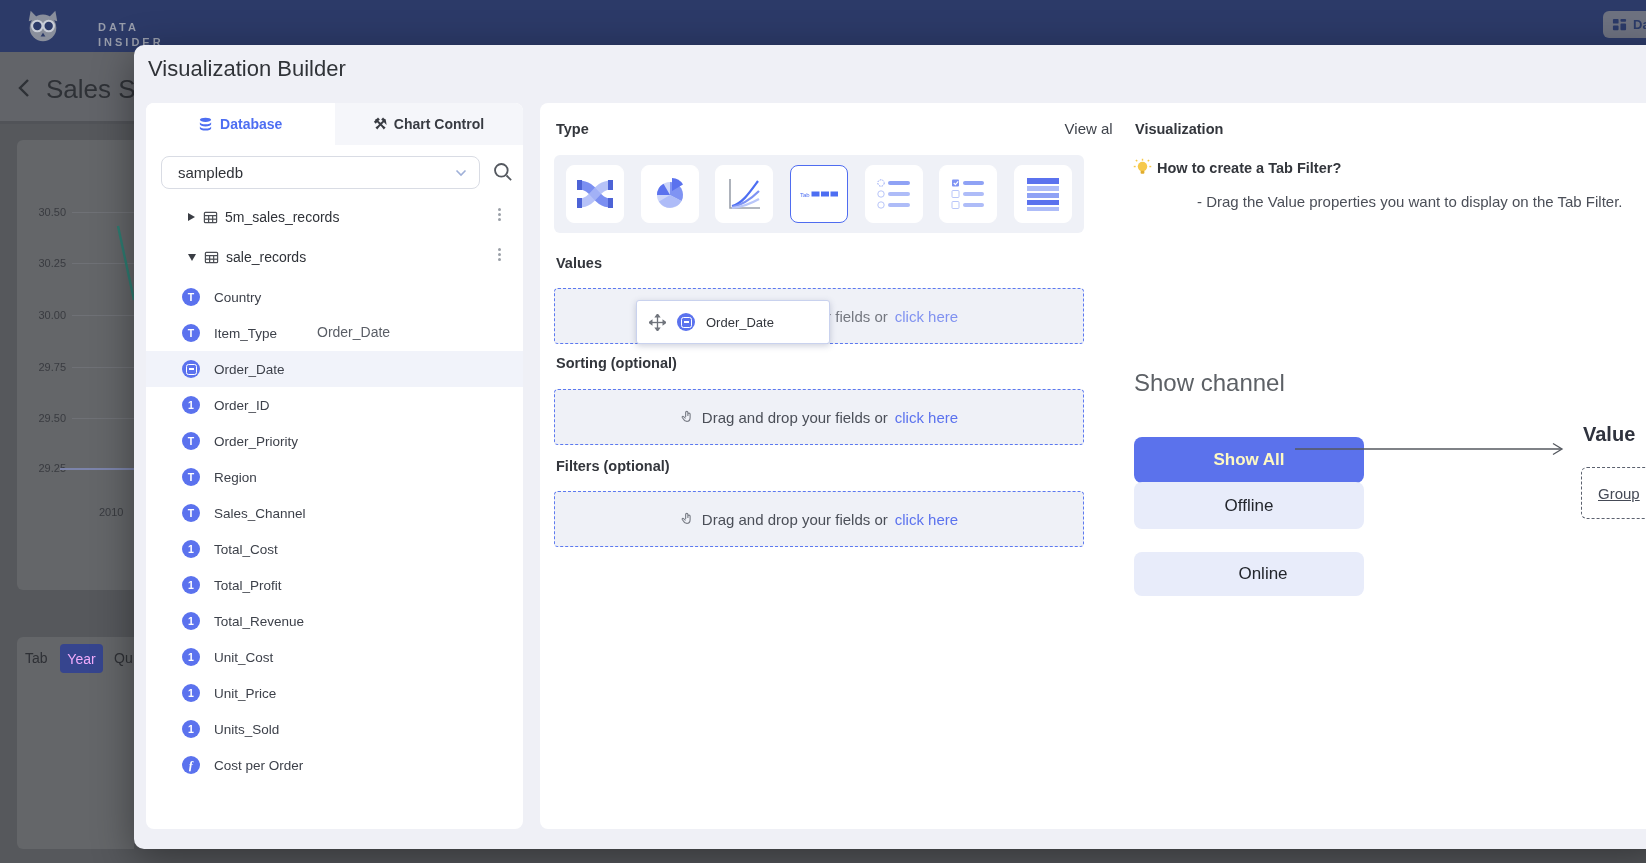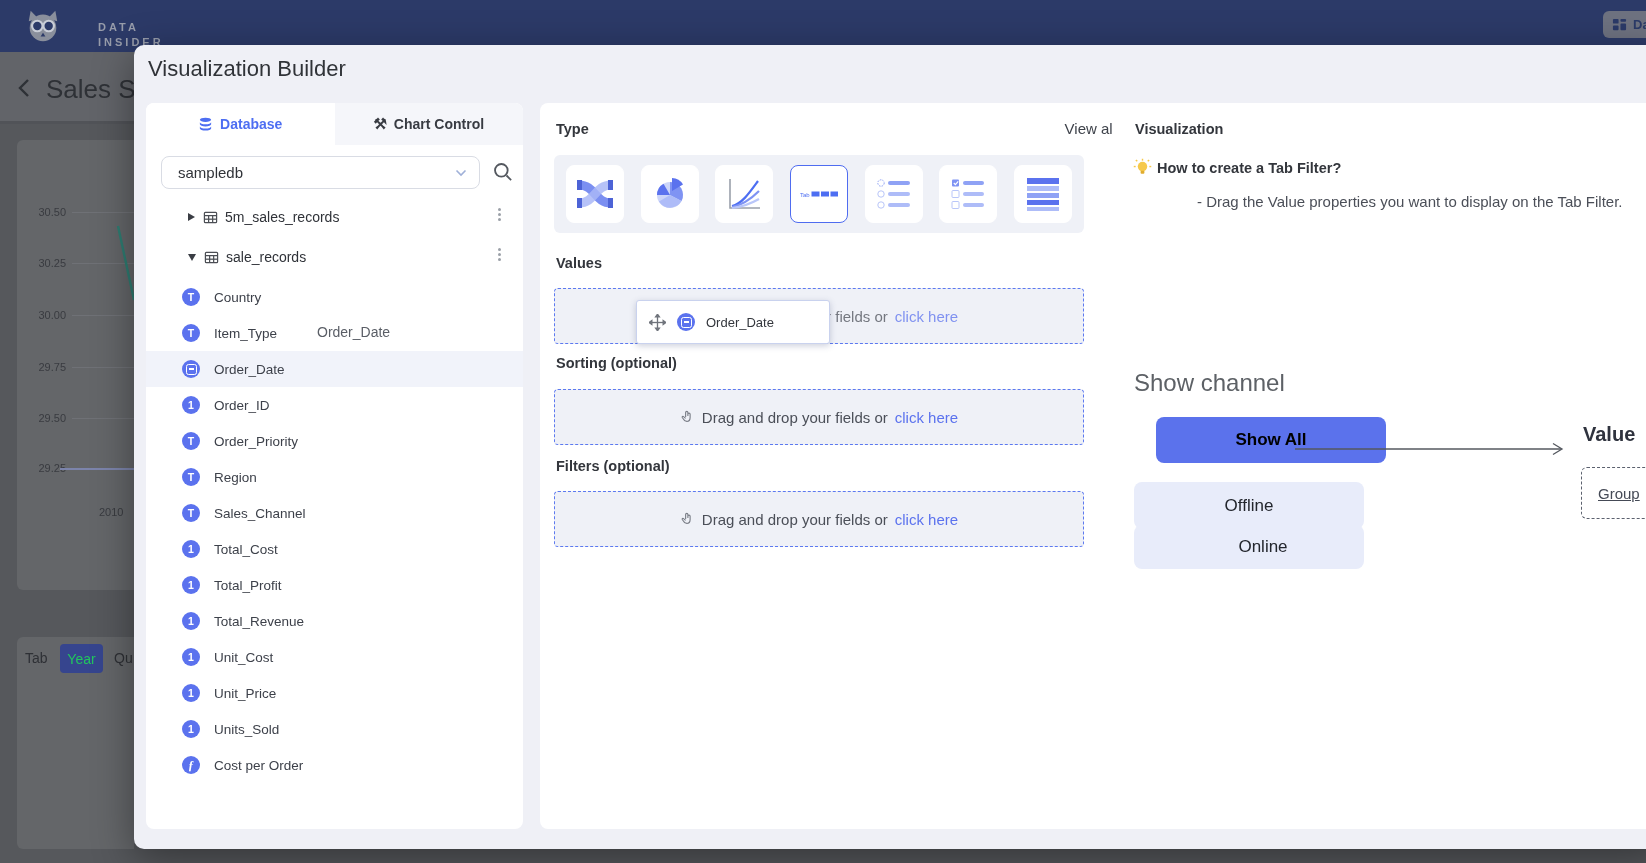--- a/index.html
+++ b/index.html
@@ -23,21 +23,21 @@
   .back-icon { position:absolute; left:14px; top:77px; width:22px; height:22px; }
   .page-title { position:absolute; left:46px; top:74px; font-size:26px; font-weight:500; color:#2e3136; white-space:nowrap; }
   .header-divider { position:absolute; left:0; top:121px; width:1646px; height:3px; background:#515358; }
   .chart-card { position:absolute; left:17px; top:140px; width:117px; height:450px; background:#646669; border-radius:6px 0 0 6px; }
   .ytick { position:absolute; width:38px; left:28px; text-align:right; font-size:11px; color:#393b40; }
   .gridline { position:absolute; left:72px; width:64px; height:1px; background:#6f7176; }
   .gridline.axis { background:#7c84ab; height:2px; left:60px; width:76px; }
   .xtick { position:absolute; left:99px; top:506px; font-size:11px; color:#393b40; }
   .tabs-card { position:absolute; left:17px; top:637px; width:117px; height:212px; background:#646669; border-radius:6px 0 0 6px; }
   .bg-tab { position:absolute; font-size:14px; color:#2e3035; }
-  .bg-year { position:absolute; left:60px; top:644px; width:43px; height:29px; background:#36458e; border-radius:4px; color:#22c55e; font-size:14px; display:flex; align-items:center; justify-content:center; }
+  .bg-year { position:absolute; left:60px; top:644px; width:43px; height:29px; background:#36458e; border-radius:4px; color:#f0abfc; font-size:14px; display:flex; align-items:center; justify-content:center; }
 
   
   .modal { position:absolute; left:134px; top:45px; width:1532px; height:804px; background:#eff0f6; border-radius:10px; box-shadow:0 10px 40px rgba(0,0,0,.4); }
   .modal-title { position:absolute; left:14px; top:11px; font-size:22px; font-weight:500; color:#303338; }
   .panel { position:absolute; top:58px; height:726px; background:#fff; border-radius:8px; }
 
   
   .panel-left { left:12px; width:377px; }
   .tabbar { display:flex; height:42px; }
   .tab { width:50%; display:flex; align-items:center; justify-content:center; gap:7px; font-size:14px; font-weight:600; }
@@ -84,23 +84,23 @@
   .chip .chip-label { font-size:13px; color:#34373d; }
 
   
   .panel-right { left:978px; width:560px; }
   .viz-header { position:absolute; left:23px; top:18px; font-size:14.5px; font-weight:700; color:#33363c; }
   .bulb { position:absolute; left:21px; top:55px; width:19px; height:19px; }
   .tip-title { position:absolute; left:45px; top:57px; font-size:14.5px; font-weight:700; color:#33363c; }
   .tip-body { position:absolute; left:52px; top:90px; font-size:15px; color:#4b4f58; white-space:nowrap;margin-left:33px; }
   .preview-title { position:absolute; left:22px; top:266px; font-size:24px; font-weight:500; color:#5d6166; }
   .pv-btn { position:absolute; left:22px; width:230px; border-radius:8px; display:flex; align-items:center; justify-content:center; font-size:17px; }
-  .pv-showall { top:314px; height:46px; background:#5b72ec; color:#000000; font-weight:700;margin-left:22px; }
+  .pv-showall { top:334px; height:46px; background:#5b72ec; color:#fef9c3; font-weight:700; }
   .pv-offline { top:379px; height:47px; background:#e8ecfa; color:#23262d; }
-  .pv-online { top:422px; height:44px; background:#e8ecfa; color:#23262d;padding-left:28px; }
+  .pv-online { top:449px; height:44px; background:#e8ecfa; color:#23262d;padding-left:28px; }
   .arrow-svg { position:absolute; left:181px; top:337px; }
   .value-label { position:absolute; left:471px; top:320px; font-size:20px; font-weight:700; color:#2f333e; white-space:nowrap; }
   .group-box { position:absolute; left:469px; top:364px; width:132px; height:52px; border:1.5px dashed #5b616e; border-radius:6px; display:flex; align-items:center; padding-left:16px; }
   .group-label { font-size:15px; color:#454a56; text-decoration:underline; white-space:nowrap; }
 </style>
 </head>
 <body>
 
 <div class="navbar">
   <svg class="owl" viewBox="0 0 40 40">

